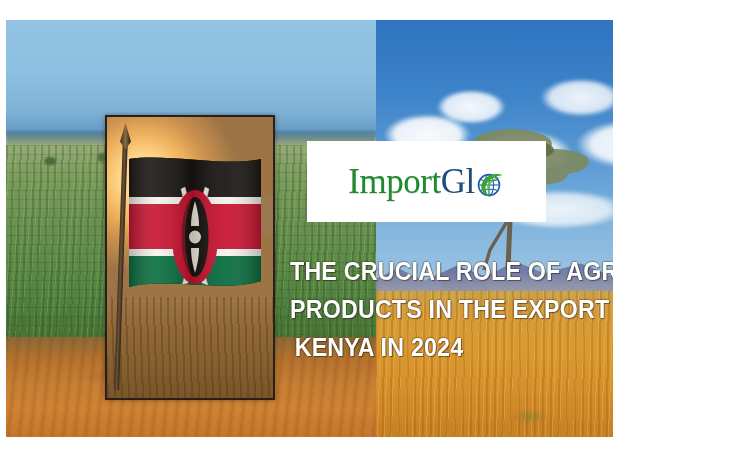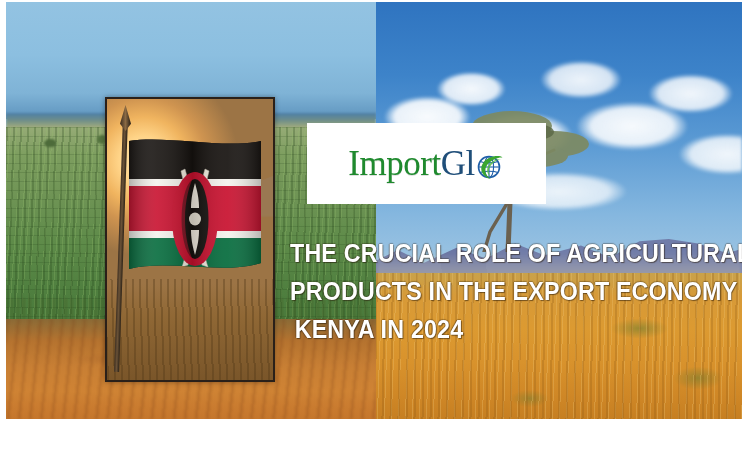--- a/index.html
+++ b/index.html
@@ -19,22 +19,22 @@
     position: relative;
     width: 750px;
     height: 450px;
     background: #ffffff;
     box-sizing: border-box;
   }
 
   #artboard {
     position: absolute;
     left: 6px;
-    top: 2px;
-    width: 736px;
+    top: 20px;
+    width: 607px;
     height: 417px;
     overflow: hidden;
     background: #9ec6e0;
   }
 
   
   .photo-left {
     position: absolute;
     left: 0;
     top: 0;

